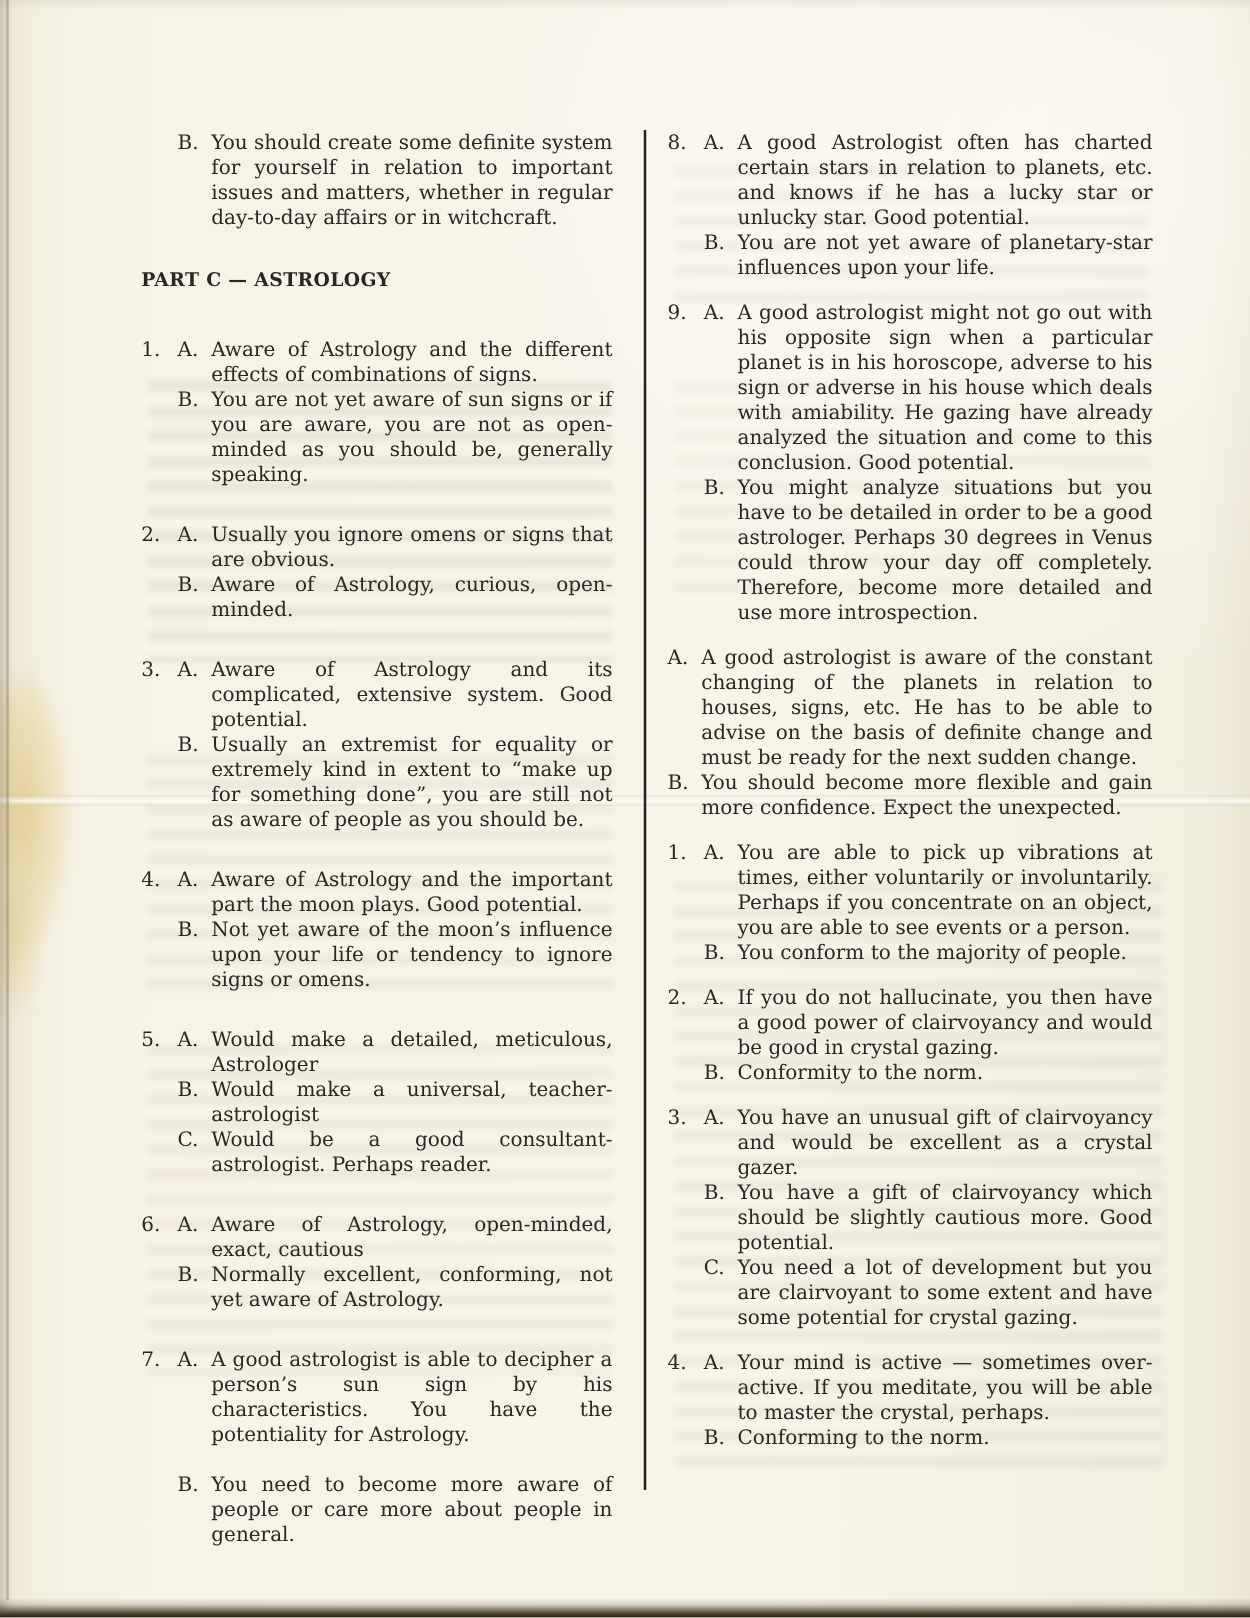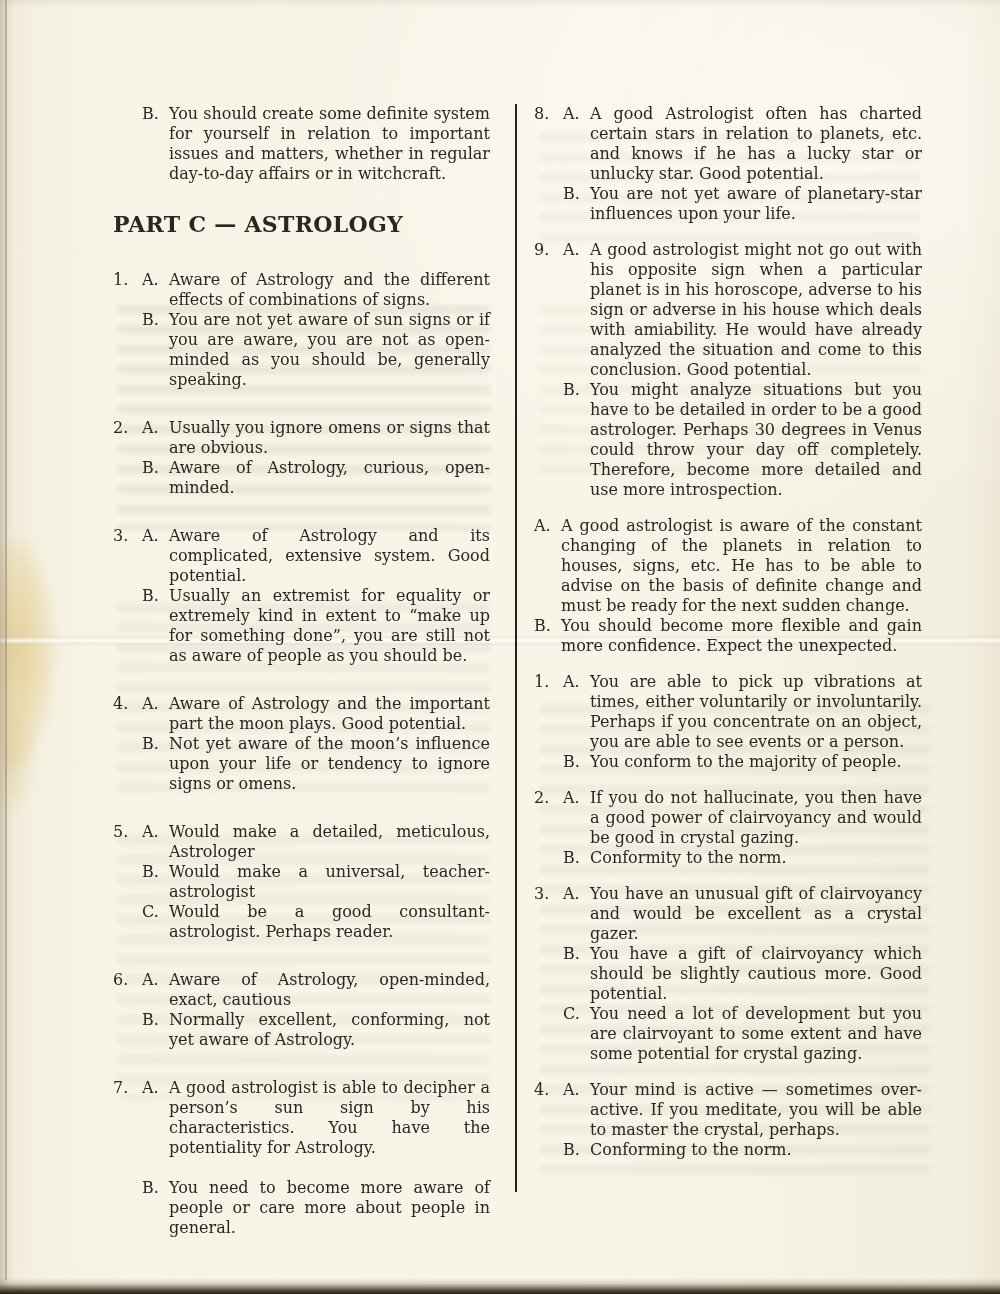--- a/index.html
+++ b/index.html
@@ -34,21 +34,21 @@
   .g2{left:118px;top:598px;width:372px;height:200px;opacity:.40;}
   .g3{left:118px;top:830px;width:372px;height:270px;opacity:.38;}
   .g4{left:540px;top:128px;width:380px;height:120px;opacity:.35;}
   .g5{left:540px;top:300px;width:380px;height:180px;opacity:.30;}
   .g6{left:540px;top:700px;width:390px;height:480px;opacity:.42;}
   .divider{position:absolute;left:515px;top:104px;width:2px;height:1088px;background:#26211a;}
   
   .column{position:absolute;top:104px;font-size:16px;line-height:20px;}
   .col-left{left:113px;width:377px;}
   .col-right{left:534px;width:388px;}
-  .heading{font-weight:bold;font-size:22px;line-height:24px;letter-spacing:.3px;}
+  .heading{font-weight:bold;font-size:15px;line-height:24px;letter-spacing:.3px;}
   .col-left .heading{margin:26px 0 34px 0;}
   .col-right .heading{margin:22px 0 12px 0;}
   .item{display:flex;margin-bottom:28px;}
   .col-right .item{margin-bottom:16px;}
   .item.cont .num{visibility:hidden;}
   .num{flex:0 0 29px;}
   .opts{flex:1;min-width:0;}
   .option{display:flex;}
   .option.gap{margin-top:20px;}
   .olabel{flex:0 0 27px;}
@@ -194,21 +194,21 @@
             <div class="olabel">B.</div>
             <div class="otext">You are not yet aware of planetary-star influences upon your life.</div>
           </div>
         </div>
       </div>
       <div class="item">
         <div class="num">9.</div>
         <div class="opts">
           <div class="option">
             <div class="olabel">A.</div>
-            <div class="otext">A good astrologist might not go out with his opposite sign when a particular planet is in his horoscope, adverse to his sign or adverse in his house which deals with amiability. He would have already analyzed the situation and come to this conclusion. Good potential.</div>
+            <div class="otext">A good astrologist might not go out with his opposite sign when a particular planet is in his horoscope, adverse to his sign or adverse in his house which deals with amiability. He gazing have already analyzed the situation and come to this conclusion. Good potential.</div>
           </div>
           <div class="option">
             <div class="olabel">B.</div>
             <div class="otext">You might analyze situations but you have to be detailed in order to be a good astrologer. Perhaps 30 degrees in Venus could throw your day off completely. Therefore, become more detailed and use more introspection.</div>
           </div>
         </div>
       </div>
       <div class="item">
         <div class="opts">
           <div class="option">

